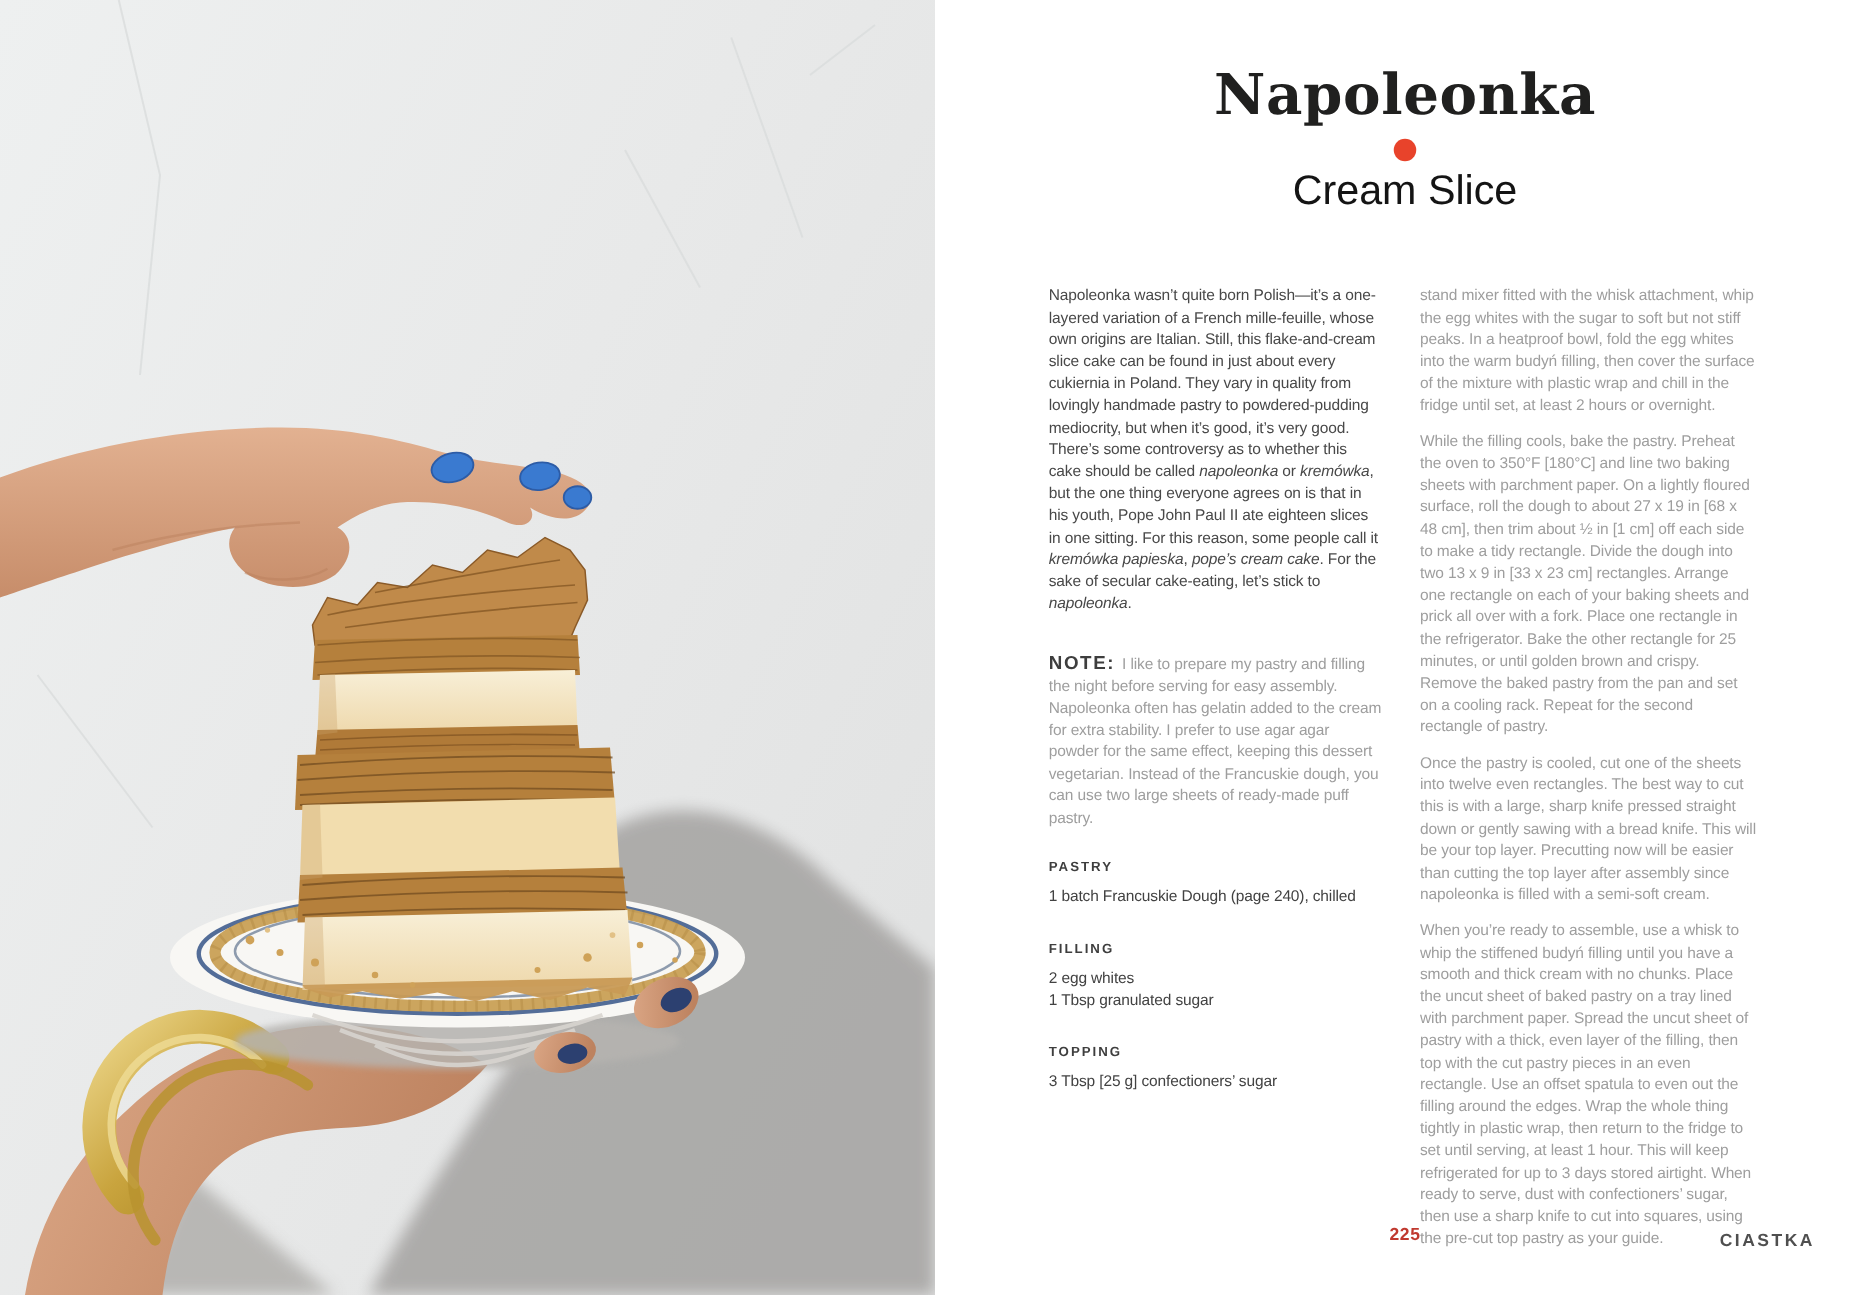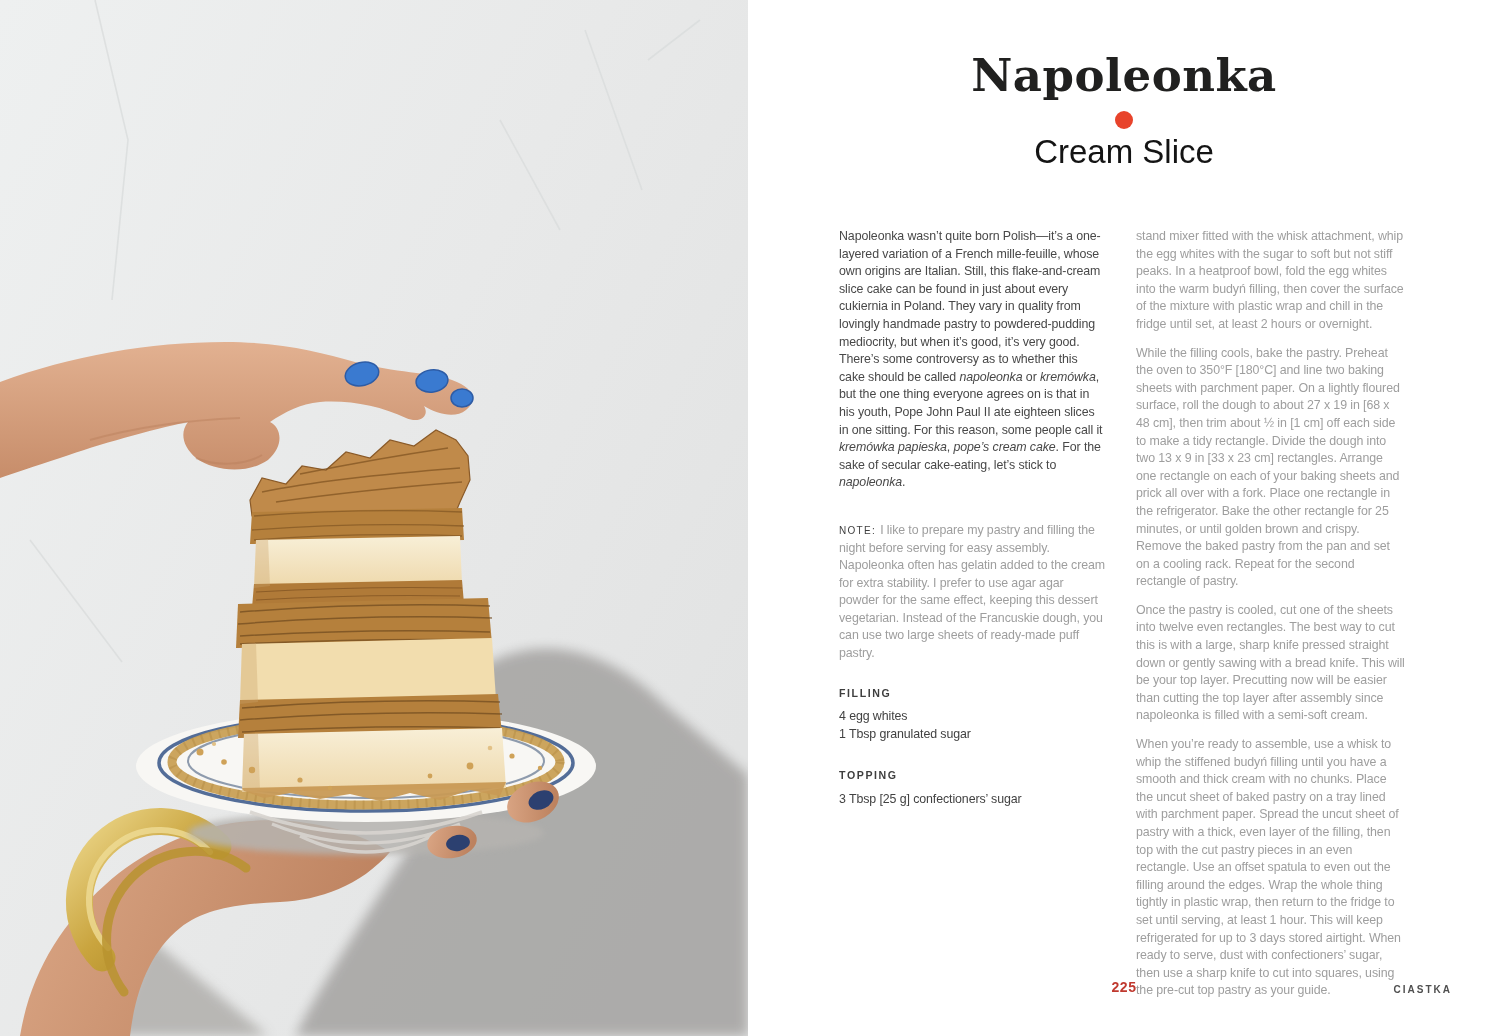--- a/index.html
+++ b/index.html
@@ -18,37 +18,37 @@
     font-family:"DejaVu Serif","Liberation Serif",serif;
     font-weight:700;font-size:45px;line-height:48px;color:#20201f;letter-spacing:.5px;margin:0;
   }
   .accent-dot{width:18px;height:18px;border-radius:50%;margin:11px auto 9px auto;}
   .recipe-subtitle{font-size:33px;line-height:28px;color:#141414;font-weight:400;margin:0;}
   .col{position:absolute;top:228px;font-size:12.4px;line-height:17.6px;letter-spacing:-.1px;}
   .col-left{left:91px;width:267px;}
   .col-right{left:388px;width:270px;}
   .intro{color:#484848;margin:0 0 30px 0;}
   .note{color:#9e9e9e;margin:0 0 22px 0;}
-  .seg-b{font-weight:400;color:#3e3e3e;font-size:10px;letter-spacing:1.3px;}
+  .seg-b{font-weight:700;color:#3e3e3e;font-size:15px;letter-spacing:1.3px;}
   .makes{color:#3f3f3f;margin:0 0 26px 0;}
   .ing-head{font-weight:700;color:#3e3e3e;font-size:10.6px;letter-spacing:1.6px;margin:0 0 6px 0;}
   .ing-group{margin:0 0 24px 0;}
   .ing-item{color:#424242;margin:0;}
   .instr{color:#9e9e9e;margin:0 0 12px 0;}
   .instr-first{margin-top:18px;}
   .col-right .instr{margin-bottom:11px;}
   em{font-style:italic;}
   
   .footer-pagenum{
     position:absolute;left:0;top:979px;width:752px;text-align:center;
     font-size:14px;font-weight:700;letter-spacing:.5px;
   }
   .footer-folio{
     position:absolute;right:48px;top:984px;
-    font-size:10px;font-weight:700;letter-spacing:2px;color:#4f4f4f;
+    font-size:14px;font-weight:700;letter-spacing:2px;color:#4f4f4f;
   }
 </style>
 </head>
 <body>
 
 <div class="photo-page">
   <svg viewBox="0 0 748 1036">
     <defs>
       <linearGradient id="wallGrad" x1="0" y1="0" x2="1" y2="0.7">
         <stop offset="0" stop-color="#eef0f0"></stop>
@@ -171,24 +171,28 @@
   <div class="title-block">
     <h1 class="recipe-title">Napoleonka</h1>
     <div class="accent-dot" style="background: rgb(232, 67, 43);"></div>
     <h2 class="recipe-subtitle">Cream Slice</h2>
   </div>
 
   <div class="col col-left">
     <p class="intro"><span>Napoleonka wasn’t quite born Polish—it’s a one-layered variation of a French mille-feuille, whose own origins are Italian. Still, this flake-and-cream slice cake can be found in just about every cukiernia in Poland. They vary in quality from lovingly handmade pastry to powdered-pudding mediocrity, but when it’s good, it’s very good. There’s some controversy as to whether this cake should be called </span><em>napoleonka</em><span> or </span><em>kremówka</em><span>, but the one thing everyone agrees on is that in his youth, Pope John Paul II ate eighteen slices in one sitting. For this reason, some people call it </span><em>kremówka papieska</em><span>, </span><em>pope’s cream cake</em><span>. For the sake of secular cake-eating, let’s stick to </span><em>napoleonka</em><span>.</span></p>
     <p class="note"><span class="seg-b">NOTE: </span><span>I like to prepare my pastry and filling the night before serving for easy assembly. Napoleonka often has gelatin added to the cream for extra stability. I prefer to use agar agar powder for the same effect, keeping this dessert vegetarian. Instead of the Francuskie dough, you can use two large sheets of ready-made puff pastry.</span></p>
 
+    <div class="ing-group">
+      <p class="ing-head">PASTRY</p>
+      <p class="ing-item">1 batch Francuskie Dough (page 240), chilled</p>
+    </div>
 
     <div class="ing-group">
       <p class="ing-head">FILLING</p>
-      <p class="ing-item">4 egg whites</p>
+      <p class="ing-item">2 egg whites</p>
       <p class="ing-item">1 Tbsp granulated sugar</p>
     </div>
 
     <div class="ing-group">
       <p class="ing-head">TOPPING</p>
       <p class="ing-item">3 Tbsp [25 g] confectioners’ sugar</p>
     </div>
 
 
   </div>

